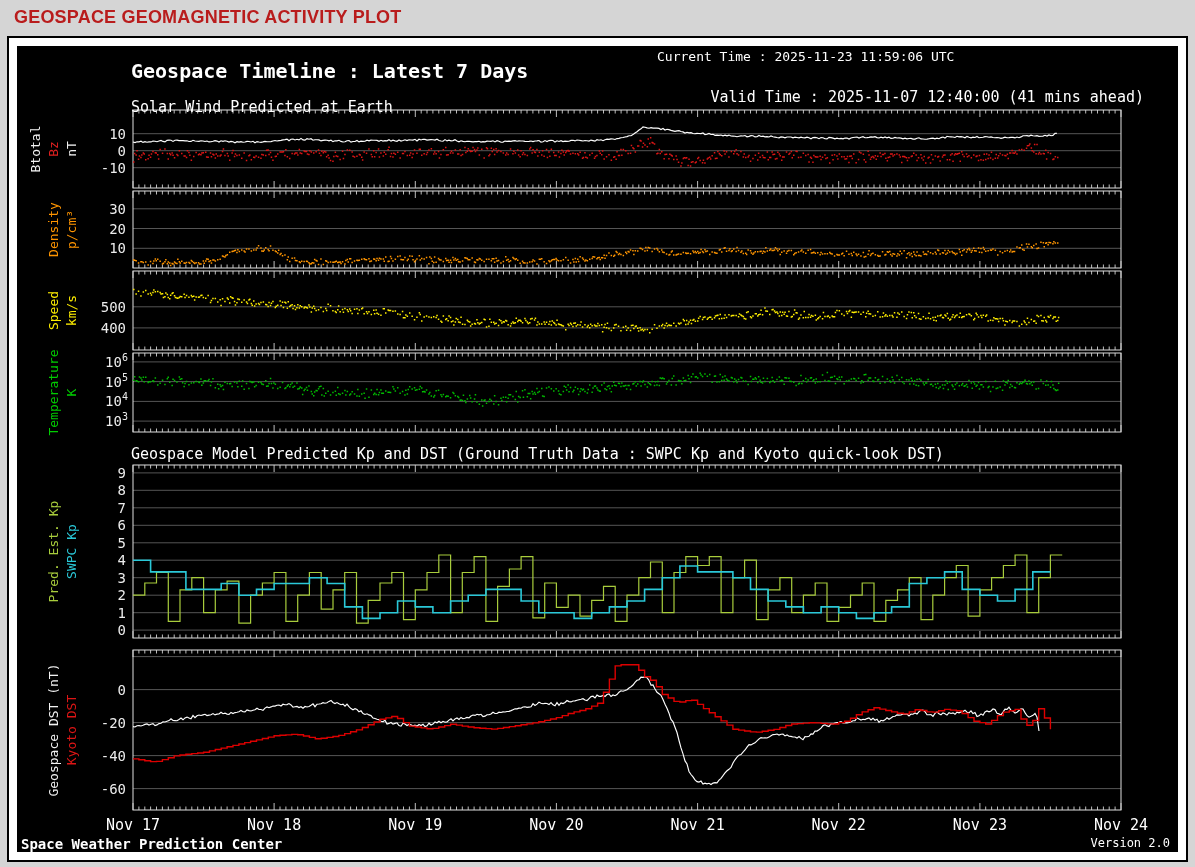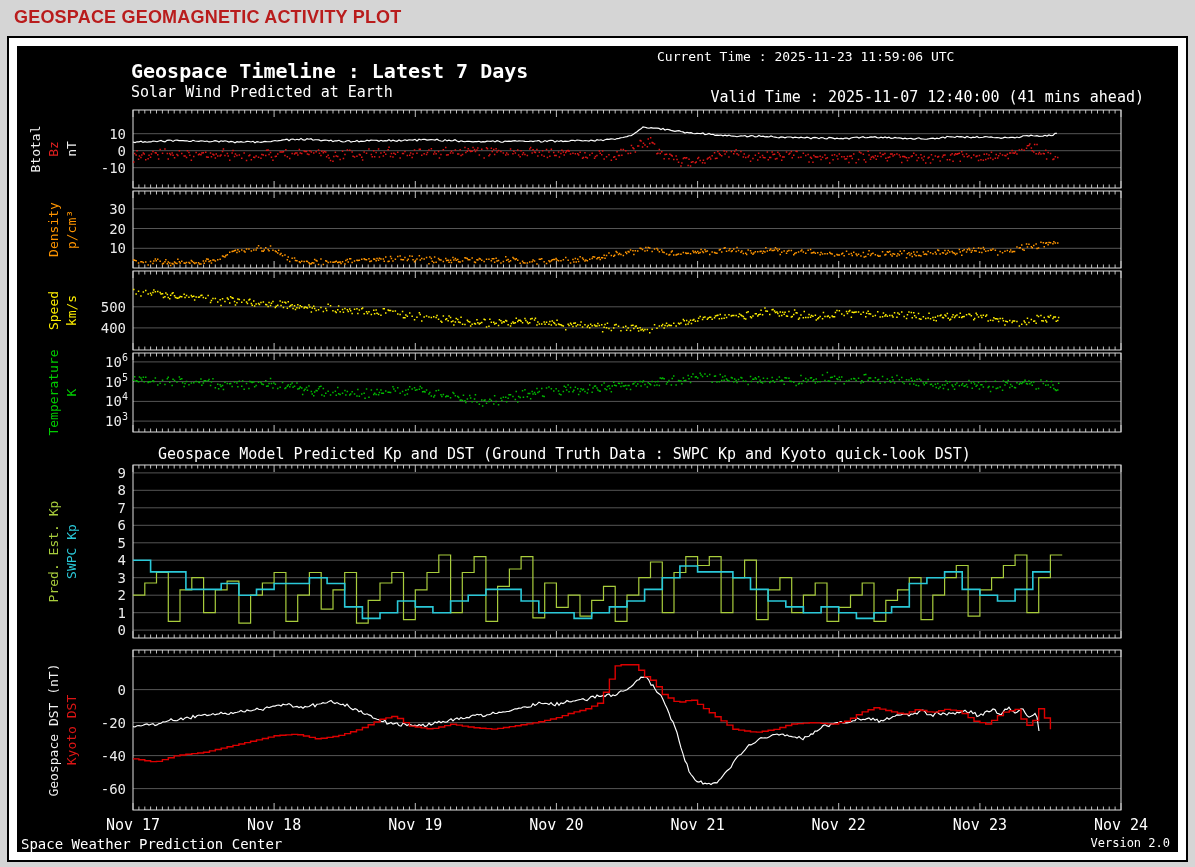--- a/index.html
+++ b/index.html
@@ -18,24 +18,24 @@
     position:absolute;left:7px;top:36px;width:1177px;height:822px;
     background:#ffffff;border:2px solid #000;
   }
   .canvas{
     position:absolute;left:8px;top:8px;width:1161px;height:806px;
     background:#000;color:#fff;
   }
   .canvas .txt{position:absolute;white-space:pre;color:#fff;}
   .plot-title{left:114px;top:13px;font-size:20px;font-weight:bold;}
   .cur-time{left:640px;top:3px;font-size:13px;}
-  .subtitle{left:114px;top:37px;font-size:15px;text-align:center;}
+  .subtitle{left:114px;top:52px;font-size:15px;text-align:center;}
   .valid-time{right:34px;top:42px;font-size:15px;}
-  .model-subtitle{left:114px;top:399px;font-size:15px;margin-left:27px;}
-  .footer-left{left:4px;top:790px;font-size:14px;}
+  .model-subtitle{left:114px;top:399px;font-size:15px;}
+  .footer-left{left:4px;top:790px;font-size:14px;font-weight:bold;}
   .footer-right{right:8px;top:790px;font-size:12px;margin-left:11px;}
   svg{position:absolute;left:0;top:0;}
 </style>
 </head>
 <body>
 
 <div class="page-title" style="color: #b91c1c;">GEOSPACE GEOMAGNETIC ACTIVITY PLOT</div>
 
 <div class="frame">
   <div class="canvas">

